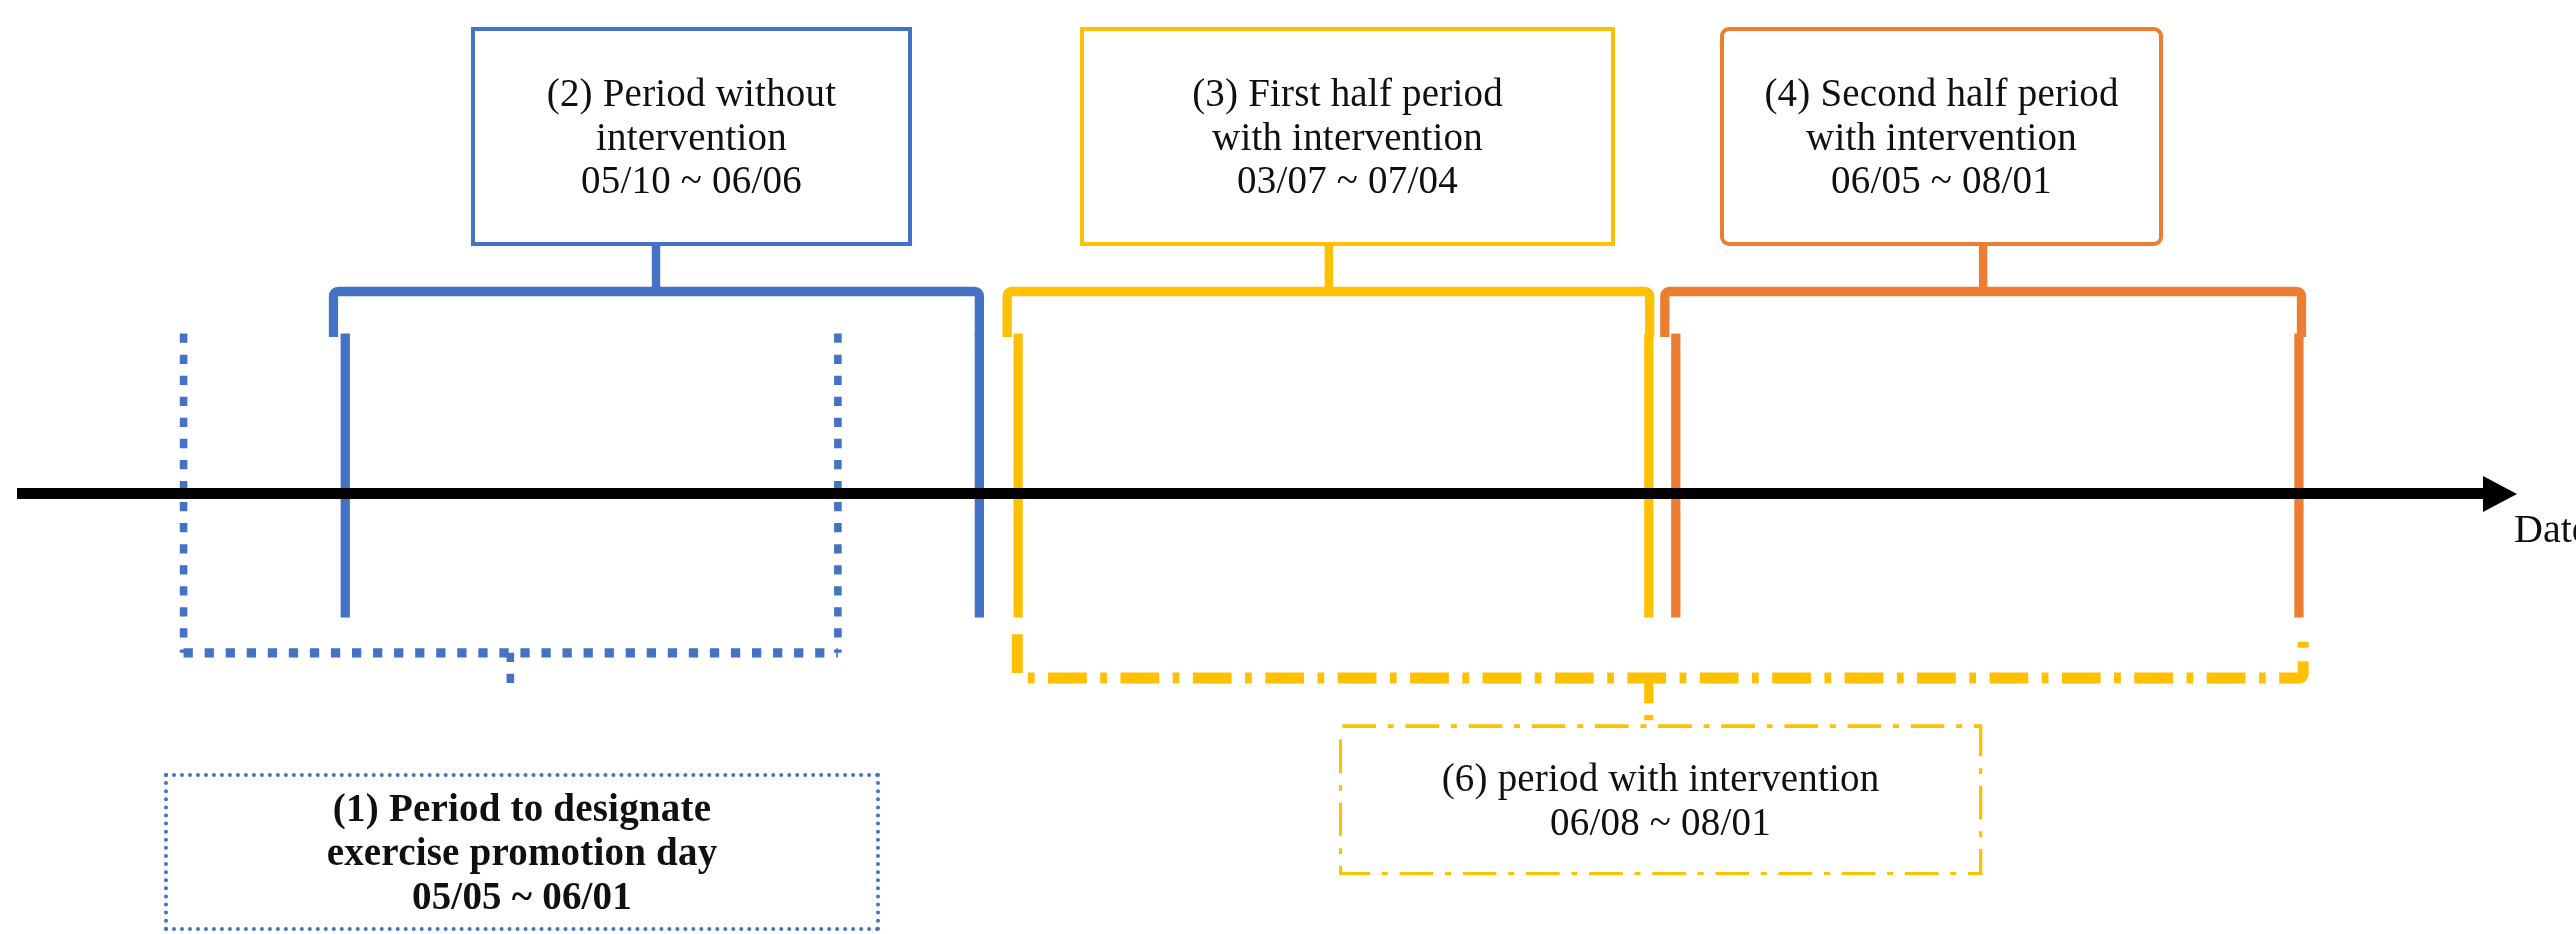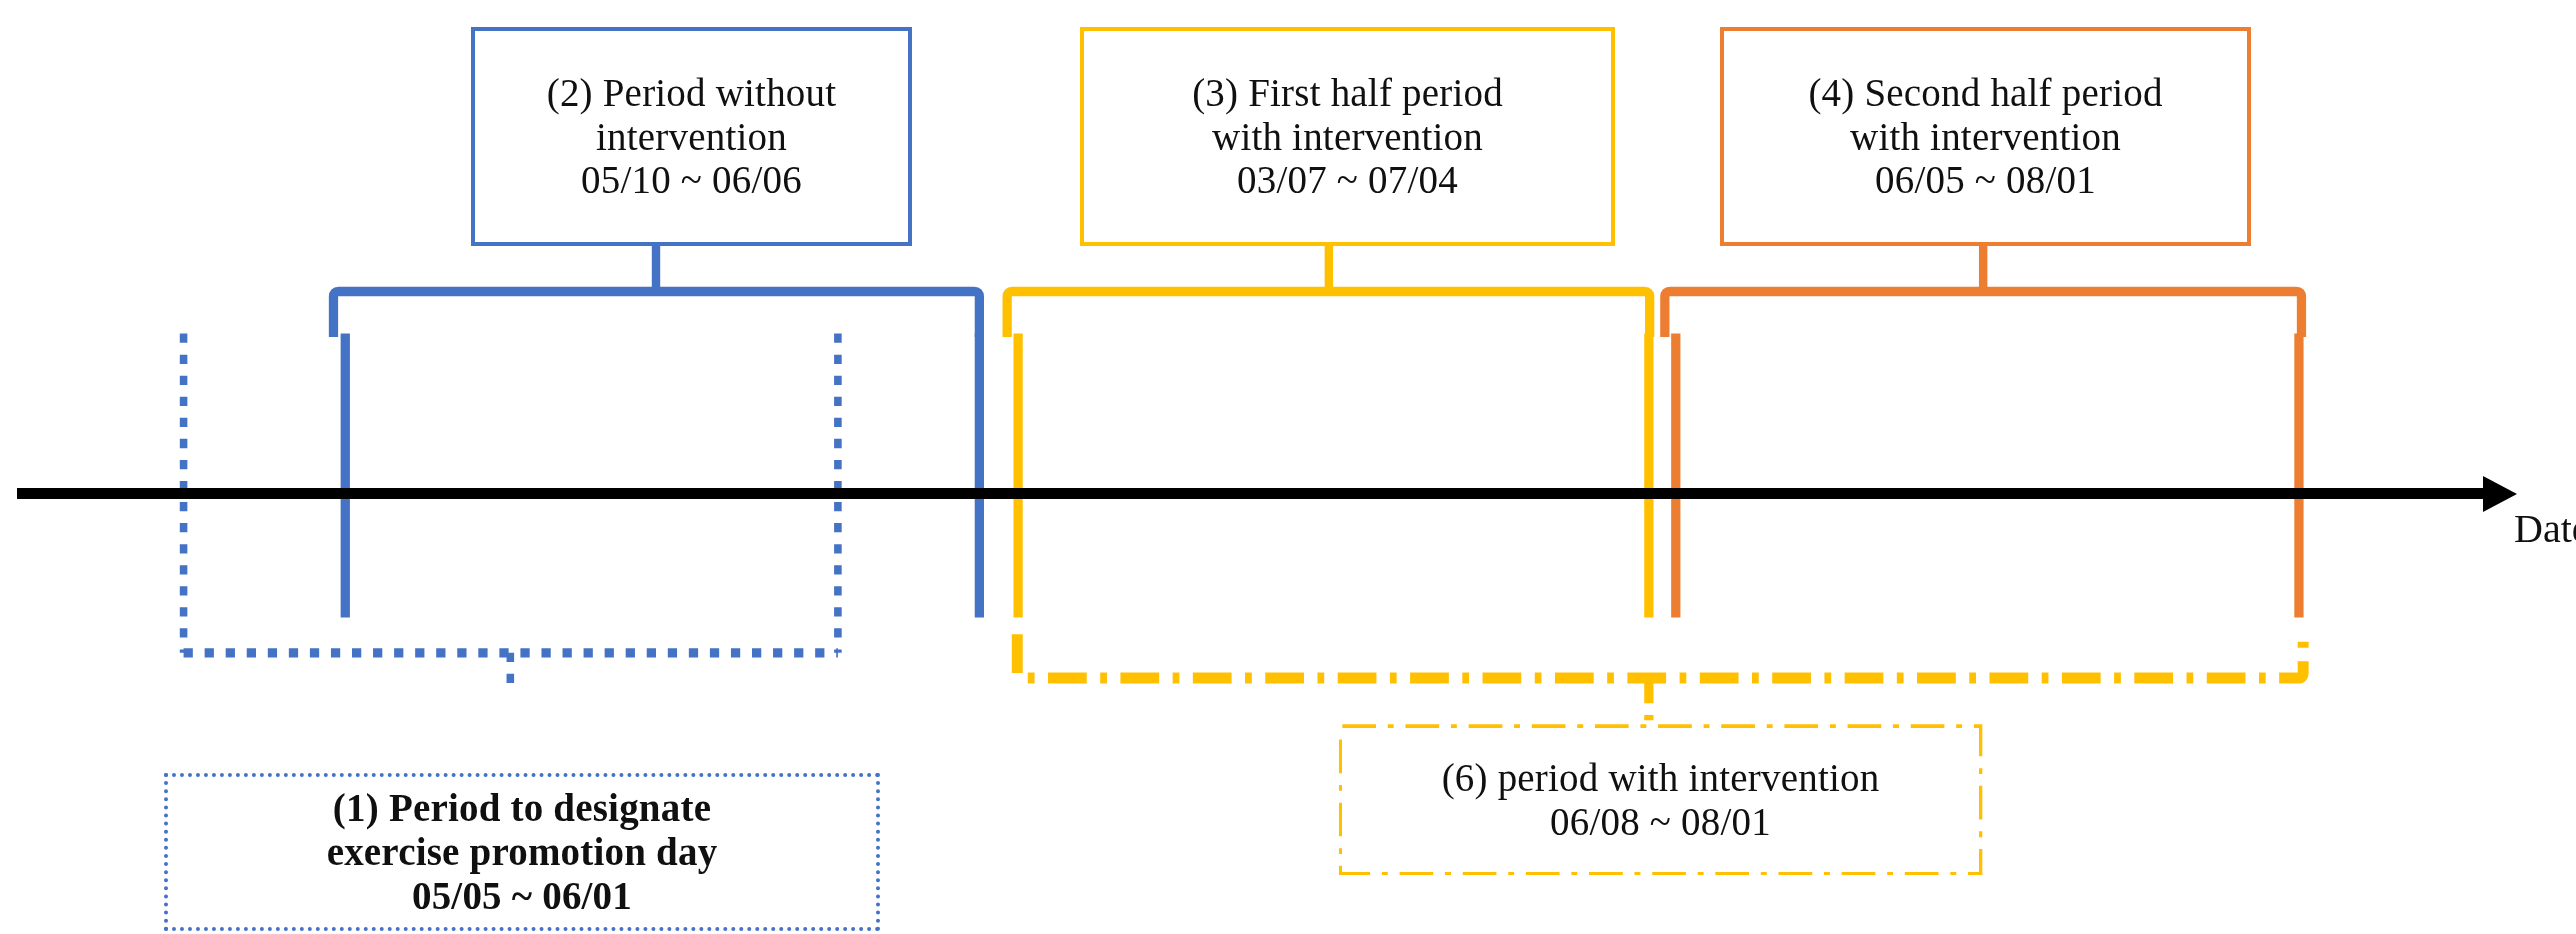--- a/index.html
+++ b/index.html
@@ -125,21 +125,21 @@
     <span class="ln">intervention</span>
     <span class="ln">05/10 ~ 06/06</span>
   </div>
 
   <div class="label-box bx-solid-yellow" style="left:1080px; top:27px; width:535px; height:219px;">
     <span class="ln">(3) First half period</span>
     <span class="ln">with intervention</span>
     <span class="ln">03/07 ~ 07/04</span>
   </div>
 
-  <div class="label-box bx-solid-orange" style="left:1720px; top:27px; width:531px; height:219px;">
+  <div class="label-box bx-solid-orange" style="left:1720px; top:27px; width:443px; height:219px;border-radius:9px;">
     <span class="ln">(4) Second half period</span>
     <span class="ln">with intervention</span>
     <span class="ln">06/05 ~ 08/01</span>
   </div>
 
   <div class="label-box bx-dotted-blue" style="left:164px; top:773px; width:716px; height:158px;">
     <span class="ln">(1) Period to designate</span>
     <span class="ln">exercise promotion day</span>
     <span class="ln">05/05 ~ 06/01</span>
   </div>

